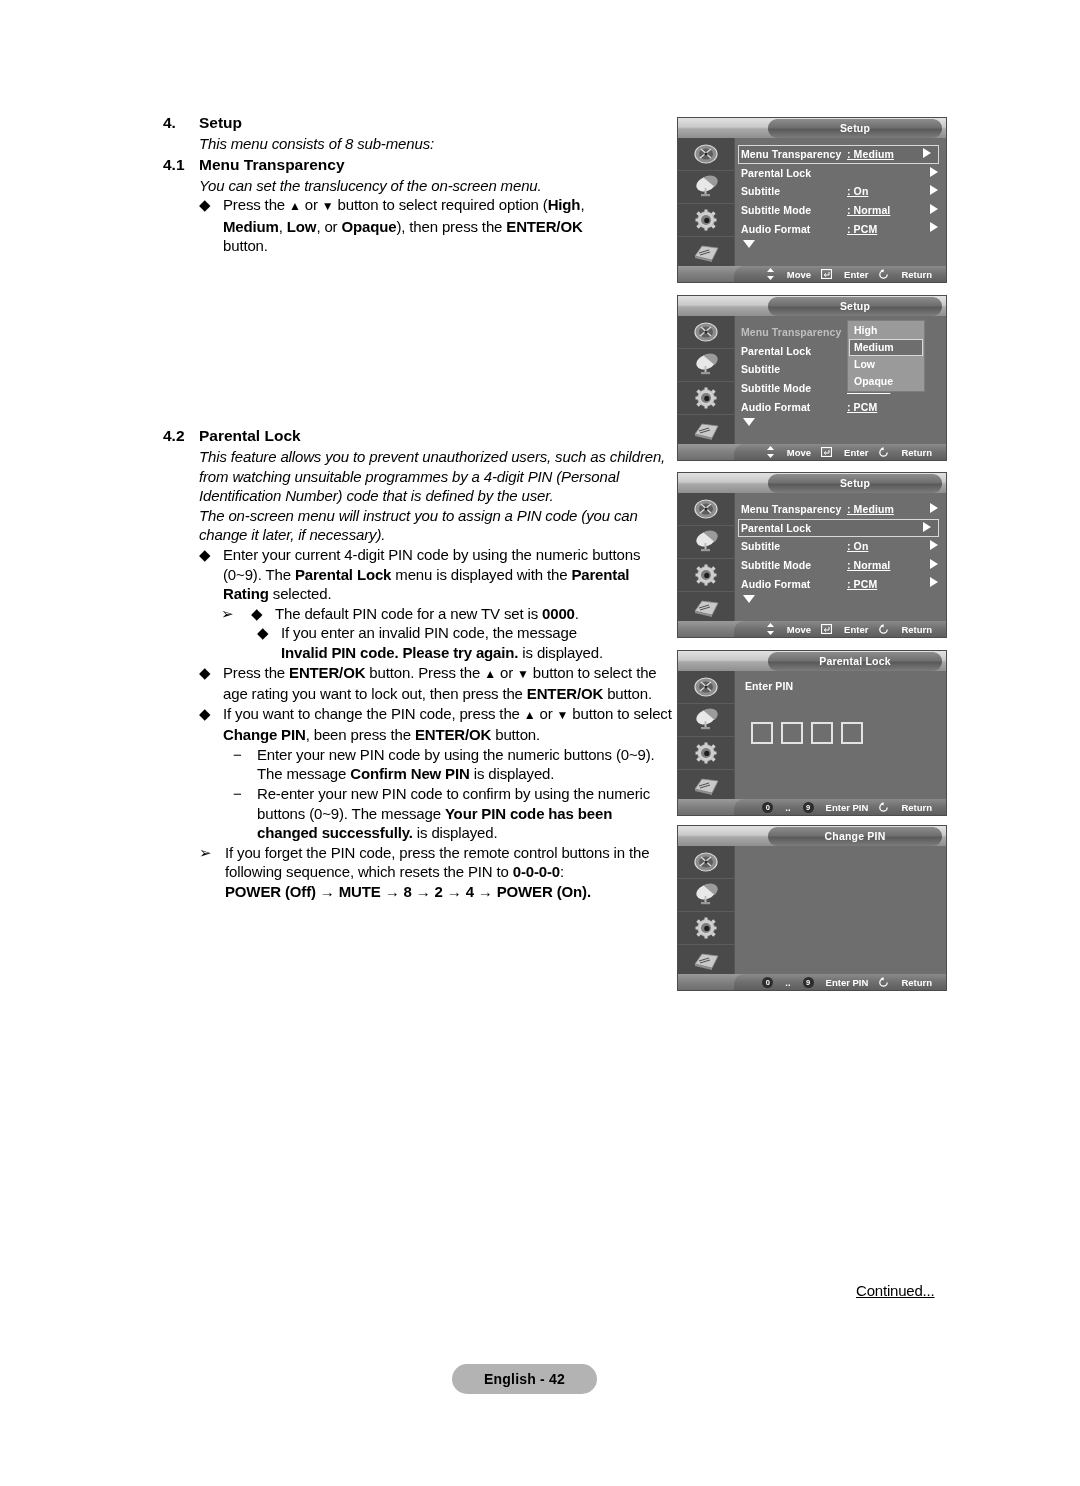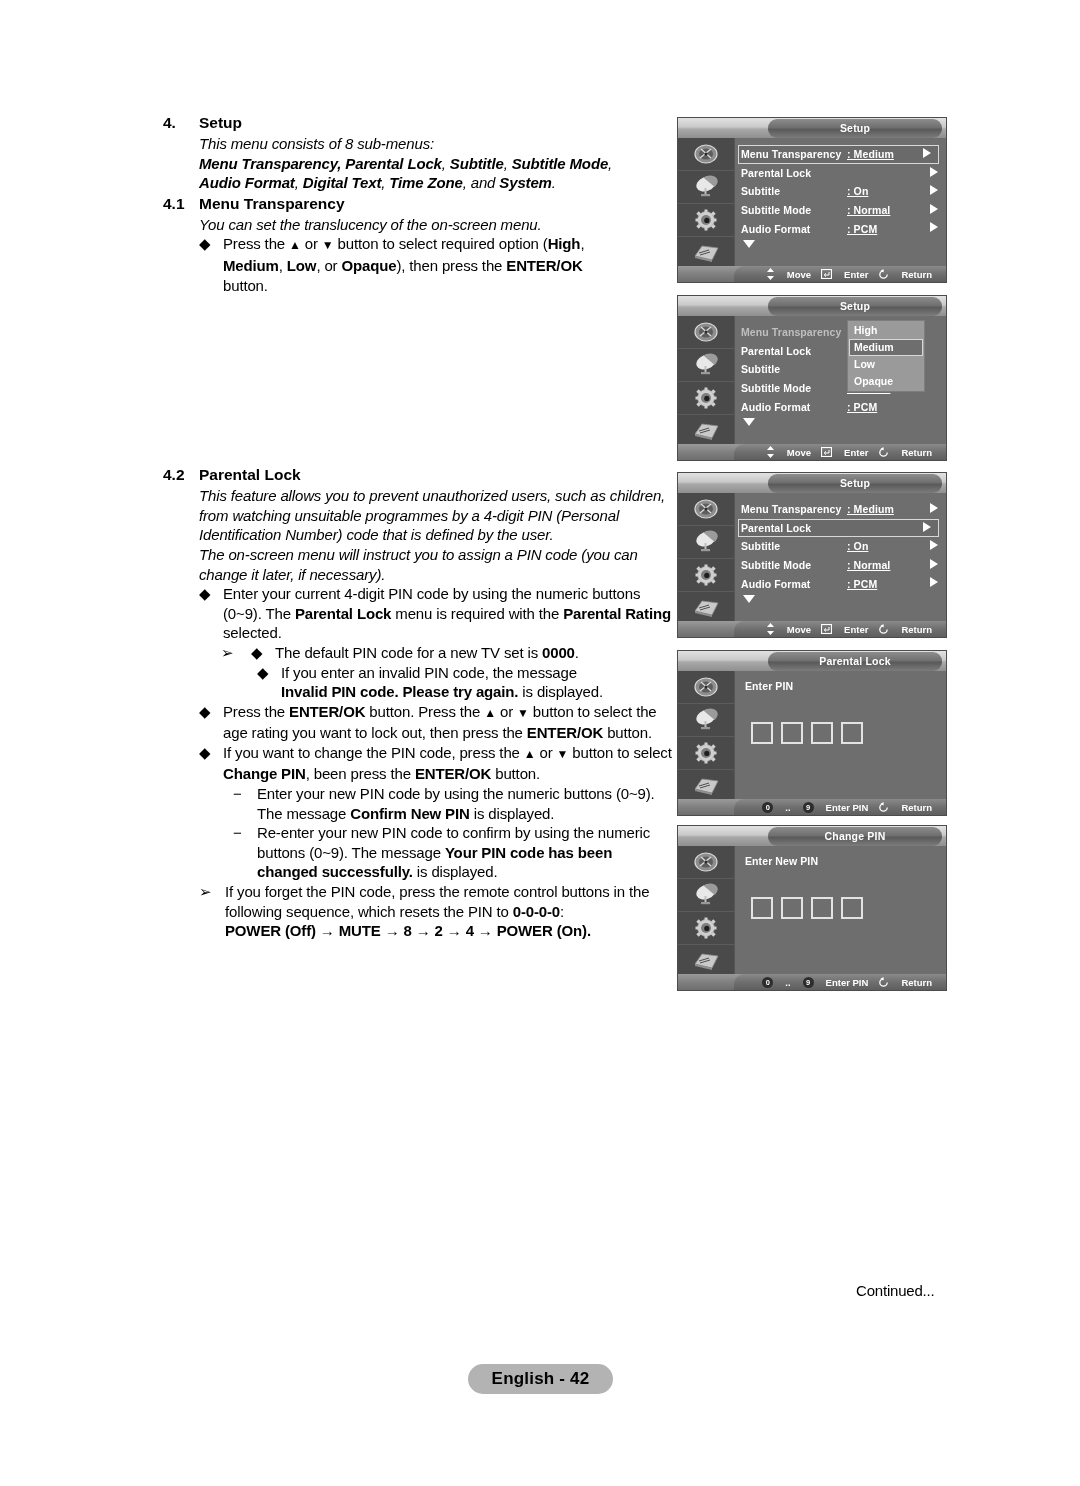--- a/index.html
+++ b/index.html
@@ -266,53 +266,50 @@
     line-height: 11px;
     text-align: center;
   }
 
   
   .continued {
     position: absolute;
     left: 856px;
     top: 1282px;
     font-size: 15px;
+    text-decoration: underline;
     letter-spacing: -0.2px;
   }
   .pagebadge {
     position: absolute;
-    left: 468px;
+    left: 452px;
     top: 1364px;
     width: 145px;
     height: 30px;
     background: #b3b3b3;
     border-radius: 15px;
     color: #000000;
-    font-size: 17px;
+    font-size: 14px;
     font-weight: bold;
     text-align: center;
     line-height: 30px;
     letter-spacing: 0.2px;
   }
 </style>
 </head>
 <body>
 
 <div class="text-col">
 
   <div class="blk">
     <div class="h-row">
       <span class="h-num">4.</span>
       <span class="h-txt">Setup</span>
     </div>
     <div class="body-txt">This menu consists of 8 sub-menus:</div>
-    <div class="body-txt">
-      <b>Menu Transparency, Parental Lock</b>, <b>Subtitle</b>, <b>Subtitle Mode</b>,<br>
-      <b>Audio Format</b>, <b>Digital Text</b>, <b>Time Zone</b>, and <b>System</b>.
-    </div>
   </div>
 
   <div class="blk" style="margin-top:1px;">
     <div class="h-row">
       <span class="h-num sub">4.1</span>
       <span class="h-txt">Menu Transparency</span>
     </div>
     <div class="body-txt">You can set the translucency of the on-screen menu.</div>
     <div class="bullet-row">
       <span class="bullet-mark">◆</span>
@@ -325,21 +322,21 @@
   <div class="blk">
     <div class="h-row">
       <span class="h-num sub">4.2</span>
       <span class="h-txt">Parental Lock</span>
     </div>
     <div class="body-txt">This feature allows you to prevent unauthorized users, such as children, from watching unsuitable programmes by a 4-digit PIN (Personal Identification Number) code that is defined by the user.</div>
     <div class="body-txt">The on-screen menu will instruct you to assign a PIN code (you can change it later, if necessary).</div>
 
     <div class="bullet-row">
       <span class="bullet-mark">◆</span>
-      <span class="bullet-body"><span>Enter your current 4-digit PIN code by using the numeric buttons (0~9). The </span><b>Parental Lock</b><span> menu is required with the </span><b>Parental Rating</b><span> selected.</span></span>
+      <span class="bullet-body"><span>Enter your current 4-digit PIN code by using the numeric buttons (0~9). The </span><b>Parental Lock</b><span> menu is displayed with the </span><b>Parental Rating</b><span> selected.</span></span>
     </div>
 
     <div class="bullet-row ind4">
       <span class="bullet-mark arrowmark">➢</span>
       <span class="bullet-mark">◆</span>
       <span class="bullet-body"><span>The default PIN code for a new TV set is </span><b>0000</b><span>.</span></span>
     </div>
 
     <div class="bullet-row ind3">
       <span class="bullet-mark">◆</span>
@@ -803,29 +800,20 @@
         </svg>
       </div>
       <div class="osd-side-cell">
         <svg class="ico" width="32" height="22" viewBox="0 0 32 22">
           <path d="M5 14 L12 4 L28 6 L22 18 Z" fill="#c9c9c9" stroke="#8c8c8c" stroke-width="0.8"></path>
           <path d="M5 14 L22 18 L22 20 L5 16 Z" fill="#8f8f8f"></path>
           <path d="M9 11 L19 8 M10 13 L20 10" stroke="#4e4e4e" stroke-width="1" fill="none"></path>
         </svg>
       </div>
     </div>
-    <div class="osd-main pin">
-      <div class="pin-label">Enter New PIN</div>
-      <div class="pin-boxes">
-        <div class="pin-box"></div>
-        <div class="pin-box"></div>
-        <div class="pin-box"></div>
-        <div class="pin-box"></div>
-      </div>
-    </div>
   </div>
   <div class="osd-foot">
     <div class="foot-pill"></div>
     <div class="foot-row">
       <div class="foot-item">
         <span class="num-circ">0</span>
         <span>..</span>
         <span class="num-circ">9</span>
         <span>Enter PIN</span>
       </div>

